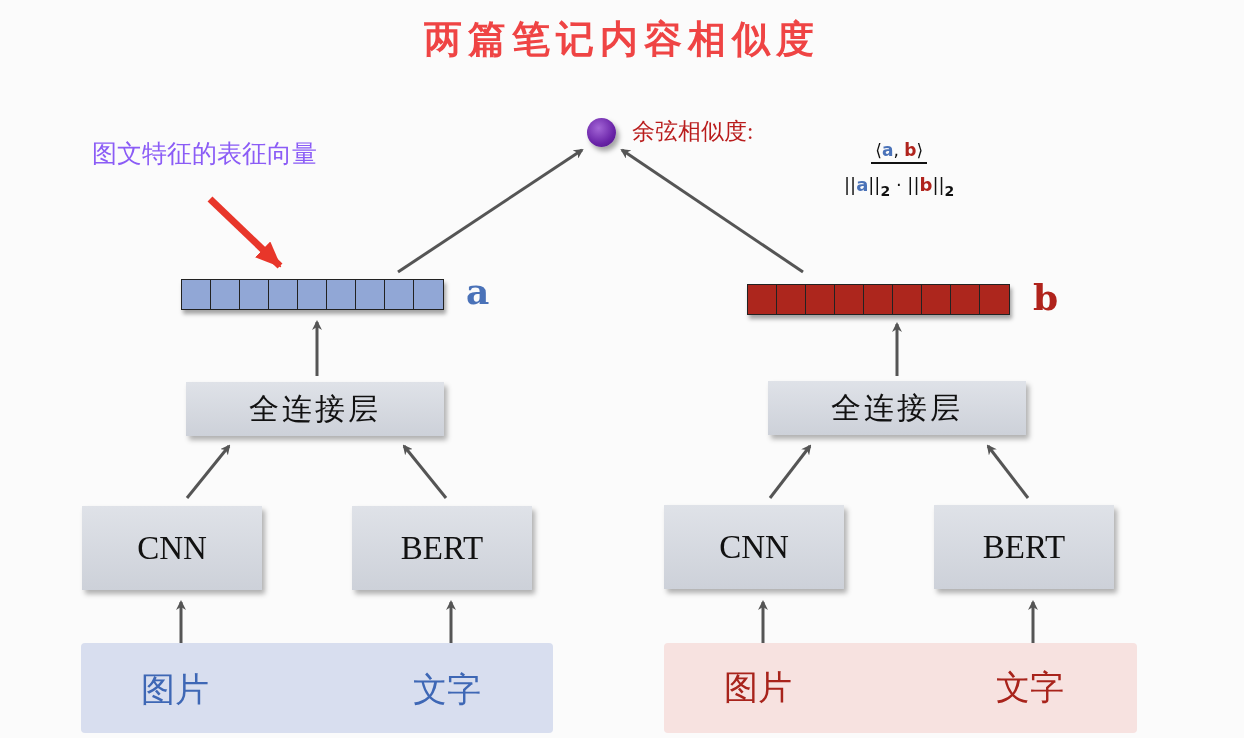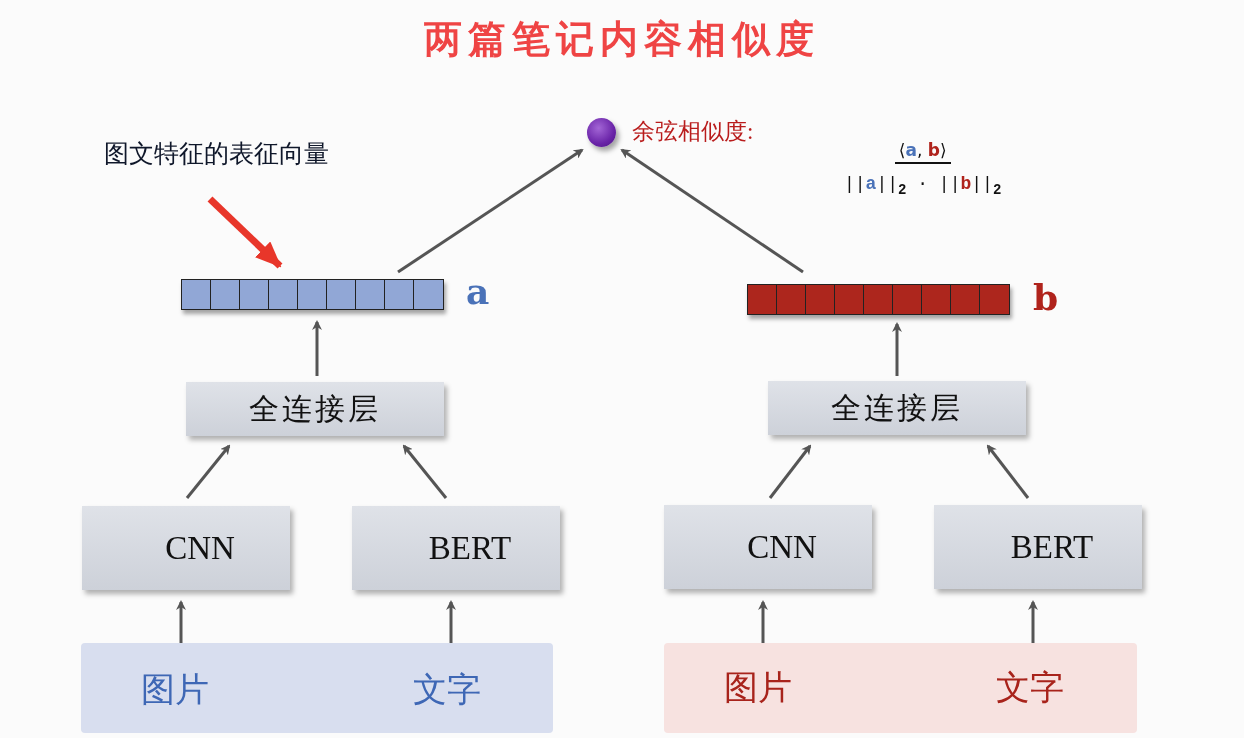--- a/index.html
+++ b/index.html
@@ -9,34 +9,34 @@
     position: relative;
     font-family: "DejaVu Serif", serif;
   }
   .abs { position: absolute; }
   .title {
     left: 0; width: 1244px; top: 14px; text-align: center;
     font-family: "DejaVu Serif", serif;
     font-weight: bold; font-size: 38px; letter-spacing: 6px; color: #ef4444;
   }
   .annot {
-    left: 104px; top: 137px; font-family: "DejaVu Sans", sans-serif;
-    font-size: 25px; color: #0f172a;
+    left: 92px; top: 137px; font-family: "DejaVu Sans", sans-serif;
+    font-size: 25px; color: #8b5cf6;
   }
   .formula-label {
     left: 632px; top: 116px; font-size: 23px; color: #b91c1c;
     font-family: Liberation Serif, serif;
   }
   .formula {
     left: 832px; top: 108px; font-family: "DejaVu Sans", sans-serif;
     font-size: 25px; color: #111; display: flex; align-items: center;
   }
   .frac { display: inline-flex; flex-direction: column; align-items: center; margin-left: 12px; margin-top: 32px; }
   .frac .num { font-size: 17px; padding: 0 4px 2px; border-bottom: 2px solid #111; }
-  .frac .den { font-size: 18px; padding-top: 10px; font-family: Liberation Mono, monospace; }
+  .frac .den { font-size: 18px; padding-top: 10px; }
   .frac sub { font-size: 14px; font-weight: bold; }
   .ca { color: #4a72b8; font-weight: bold; }
   .cb { color: #b0231c; font-weight: bold; }
   .dot {
     left: 587px; top: 118px; width: 29px; height: 29px; border-radius: 50%;
     background: radial-gradient(circle at 40% 35%, #a366d6, #6a24a8 60%, #4b1280);
     box-shadow: 3px 4px 5px rgba(0,0,0,0.35);
   }
   .vector { display: flex; box-shadow: 2px 4px 4px rgba(0,0,0,0.35); border: 1.5px solid #222; }
   .vector .cell { width: 29px; height: 29px; border-right: 1.5px solid #222; box-sizing: border-box; }
@@ -48,21 +48,21 @@
   .vec-label { font-size: 36px; font-weight: bold; font-family: "DejaVu Serif", serif; }
   .lab-a { left: 466px; top: 270px; color: #4a72b8; }
   .lab-b { left: 1033px; top: 276px; color: #b0231c; }
   .box {
     background: linear-gradient(#dfe2e8, #cdd1d9);
     border-radius: 0; box-shadow: 3px 4px 5px rgba(0,0,0,0.3);
     display: flex; align-items: center; justify-content: center;
     color: #111; font-family: "Liberation Serif", serif;
   }
   .fc { width: 258px; height: 54px; font-size: 30px; font-family: "DejaVu Serif", serif; letter-spacing: 3px; }
-  .enc { width: 180px; height: 84px; font-size: 33px; padding-left: 28px; }
+  .enc { width: 180px; height: 84px; font-size: 33px; }
   .input-panel { border-radius: 4px; display: flex; align-items: center; }
   .panel-a { left: 81px; top: 643px; width: 472px; height: 90px; background: #d8deef; }
   .panel-b { left: 664px; top: 643px; width: 473px; height: 90px; background: #f7e2e0; }
   .in-text { position: absolute; font-size: 34px; font-family: "DejaVu Serif", serif; }
   .panel-a .in-text { color: #3e67b5; }
   .panel-b .in-text { color: #a8231b; }
   svg.arrows { position: absolute; left: 0; top: 0; }
 </style>
 </head>
 <body>

